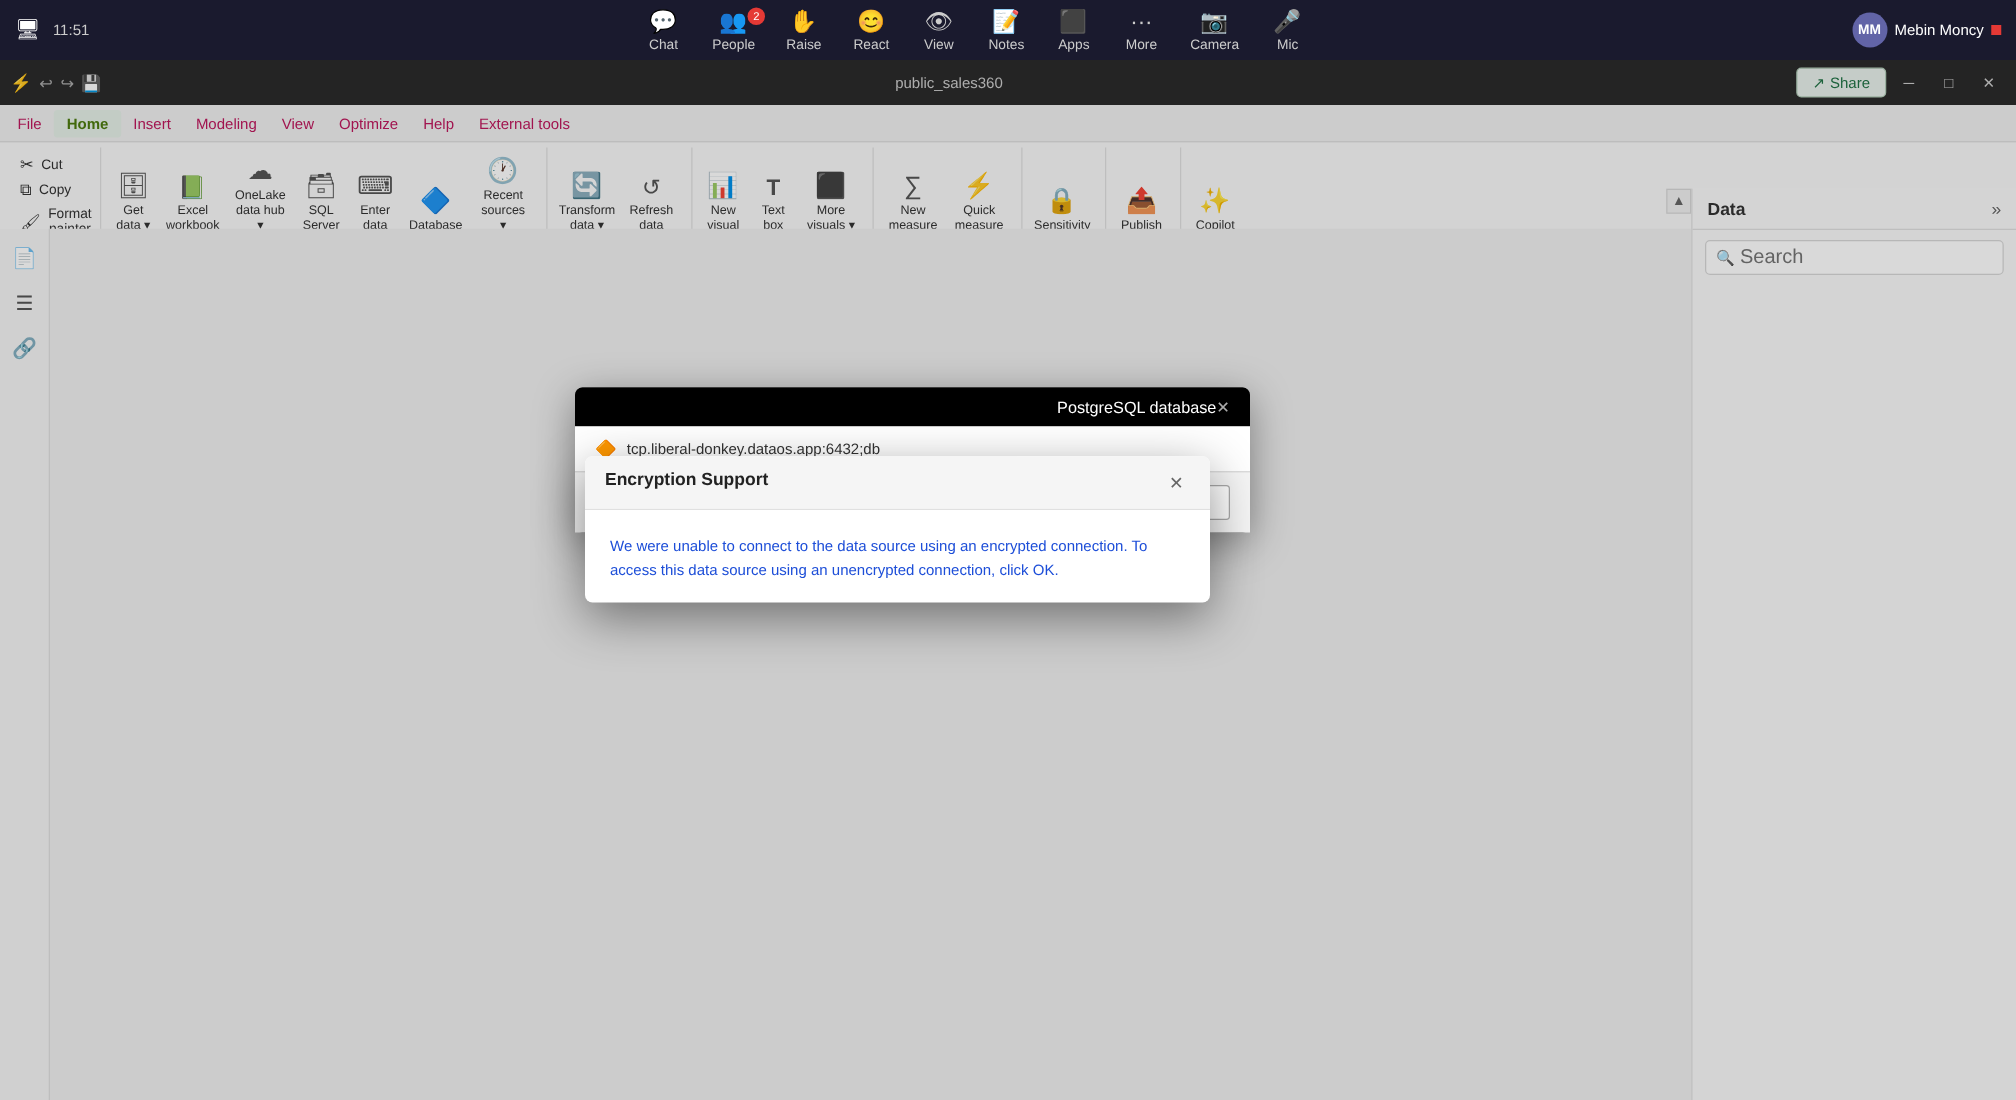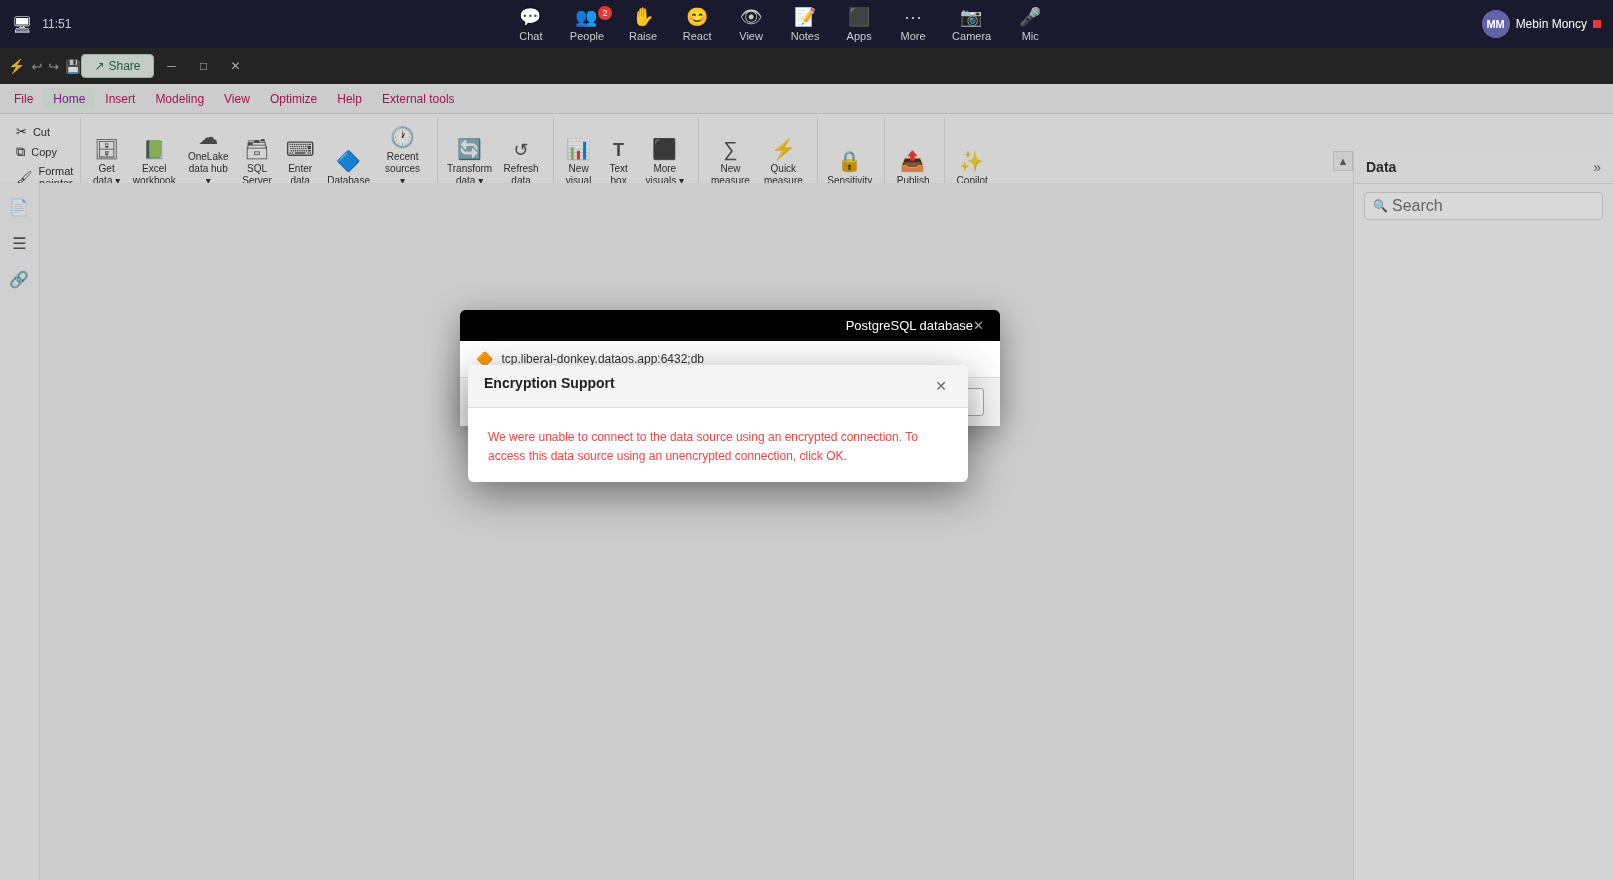--- a/index.html
+++ b/index.html
@@ -122,21 +122,21 @@
       padding: 0 4px;
       border-bottom: 1px solid #d8d8d8;
     }
     .menu-item {
       padding: 4px 10px;
       font-size: 12px;
       cursor: pointer;
       border-radius: 3px;
       color: #be185d;
     }
-    .menu-item.active { background: #e5f0e8; color: #a21caf; font-weight: 400; }
+    .menu-item.active { background: #e5f0e8; color: #4d7c0f; font-weight: 700; }
 
     
     .ribbon {
       width: 100%;
       background: #f8f8f8;
       border-bottom: 1px solid #d8d8d8;
       padding: 4px 8px 0 8px;
       display: flex;
       gap: 2px;
       min-height: 85px;
@@ -374,21 +374,21 @@
       width: 22px; height: 22px;
       display: flex; align-items: center; justify-content: center;
       border-radius: 3px;
       cursor: pointer;
       font-size: 14px;
       color: #666;
     }
     .enc-dialog-body {
       padding: 20px 20px 16px 20px;
       font-size: 12px;
-      color: #ef4444;
+      color: #1d4ed8;
       line-height: 1.6;
     }
     .enc-dialog-footer {
       display: flex;
       justify-content: flex-end;
       gap: 8px;
       padding: 10px 16px 16px 16px;
     }
     .enc-btn {
       padding: 6px 22px;
@@ -514,20 +514,21 @@
 </div>
 
 <div class="titlebar">
   <div class="titlebar-left">
 
     <span style="font-size:14px;">⚡</span>
     <span style="font-size:13px;color:#aaa;cursor:pointer;">↩</span>
     <span style="font-size:13px;color:#aaa;cursor:pointer;">↪</span>
     <span style="font-size:13px;color:#aaa;cursor:pointer;">💾</span>
   </div>
+  <div class="titlebar-title">public_sales360</div>
   <div class="titlebar-controls">
     <button class="share-btn">
       <span>↗</span>
       <span>Share</span>
     </button>
     <div class="win-btn">─</div>
     <div class="win-btn">□</div>
     <div class="win-btn close">✕</div>
   </div>
 </div>

